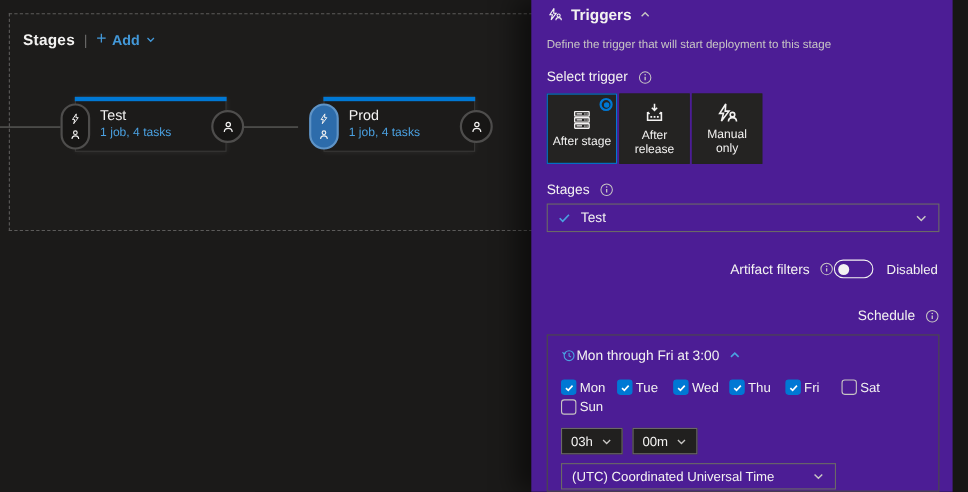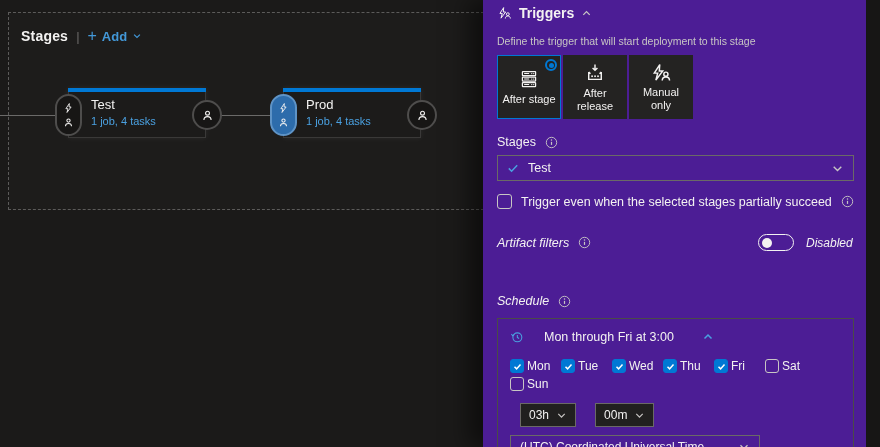--- a/index.html
+++ b/index.html
@@ -62,40 +62,40 @@
     gap:9px; padding:0 9px; cursor:pointer; }
   .select-chev { margin-left:auto; color:#c8c6c4; }
 
   .check-row { display:flex; align-items:center; gap:9px; margin-top:13px; }
   .cb { width:15px; height:15px; border:1px solid #c8c6c4; border-radius:3px; background:transparent;
     display:flex; align-items:center; justify-content:center; cursor:pointer; flex:none; }
   .cb svg { display:none; }
   .cb.checked { background:#0078d4; border-color:#0078d4; }
   .cb.checked svg { display:block; }
 
-  .row-between { display:flex; align-items:center; justify-content:space-between;font-style:italic; }
+  .row-between { display:flex; align-items:center; justify-content:flex-end; }
   .artifact-row { margin-top:25px; }
-  .schedule-row { margin-top:43px; }
+  .schedule-row { margin-top:27px; }
   .toggle-group { display:flex; align-items:center; gap:12px; }
   .toggle { width:36px; height:17px; border-radius:9px; border:1px solid #f3f2f1; position:relative; cursor:pointer; }
   .knob { position:absolute; left:3px; top:2.5px; width:10px; height:10px; border-radius:50%; background:#f3f2f1; }
   .toggle.on { background:#0078d4; border-color:#0078d4; }
   .toggle.on .knob { left:auto; right:3px; background:#134a79; }
   .state-label { font-size:12px; min-width:48px; }
 
   .sched { margin-top:10px; border:1px solid #4b4a48; height:143px; padding:11px 12px 0; }
-  .sched-header { display:flex; align-items:center; gap:20px; font-size:12.5px; cursor:pointer; }
+  .sched-header { display:flex; align-items:center; gap:0; font-size:12.5px; cursor:pointer; }
   .sched-chev { color:#4aa0e0; margin-left:8px; }
   .days-row { display:flex; margin-top:15px; }
   .days-row.second { margin-top:4px; }
   .day { display:flex; align-items:center; gap:3px; width:51px; font-size:12px; }
   .day .cb { width:14px; height:14px; }
   .time-row { display:flex; gap:9px; margin-top:12px; }
   .mini-select { height:24px; border:1px solid #6b6966; background:#21201f; display:flex;
-    align-items:center; gap:7px; padding:0 8px; font-size:12px; cursor:pointer; color:#f3f2f1;margin-left:10px; }
+    align-items:center; gap:7px; padding:0 8px; font-size:12px; cursor:pointer; color:#f3f2f1; }
   .mini-chev { color:#c8c6c4; }
   .tz-select { margin-top:8px; width:250px; height:24px; border:1px solid #6b6966; display:flex;
     align-items:center; justify-content:space-between; padding:0 9px; font-size:12px; cursor:pointer; }
 
   .info { flex:none; }
 </style>
 </head>
 <body>
 
 <div class="canvas">
@@ -131,21 +131,21 @@
           </svg>
       </div>
       <div class="post-btn">
         <svg width="13" height="13" viewBox="0 0 16 16" fill="none" stroke="#f3f2f1" stroke-width="1.4">
             <circle cx="8" cy="5.2" r="2.4"></circle>
             <path d="M3.6 13.6 c0-2.6 2-4.2 4.4-4.2 s4.4 1.6 4.4 4.2"></path>
           </svg>
       </div>
     </div>
 
-    <div class="stage-card" style="left:274px; top:75px;">
+    <div class="stage-card" style="left:285px; top:75px;">
       <div class="card-top"></div>
       <div class="card-body">
         <div class="stage-name">Prod</div>
         <div class="stage-meta">1 job, 4 tasks</div>
       </div>
       <div class="pill selected">
         <svg width="11" height="12" viewBox="0 0 16 16" fill="none" stroke="#f3f2f1" stroke-width="1.3">
             <path d="M9.2 1.5 L4.2 9 h3 L5.8 14.5 L11.8 6.5 h-3 Z"></path>
           </svg>
         <svg width="11" height="11" viewBox="0 0 16 16" fill="none" stroke="#f3f2f1" stroke-width="1.5">
@@ -171,20 +171,28 @@
         <circle cx="13" cy="9.4" r="1.7"></circle>
         <path d="M10 14.6 c0-1.9 1.3-3 3-3 s3 1.1 3 3"></path>
       </svg>
     <span class="panel-title">Triggers</span>
     <svg class="collapse-chev" width="11" height="11" viewBox="0 0 12 12">
         <path d="M2.5 7.5 L6 4 L9.5 7.5" fill="none" stroke="#c8c6c4" stroke-width="1.4"></path>
       </svg>
   </div>
   <div class="subtitle">Define the trigger that will start deployment to this stage</div>
 
+  <div class="section-label mt16">
+    <span>Select trigger</span>
+    <svg class="info" width="13" height="13" viewBox="0 0 14 14" fill="none" stroke="#c8c6c4">
+        <circle cx="7" cy="7" r="5.6" stroke-width="1"></circle>
+        <path d="M7 6.3 v3.3" stroke-width="1.3"></path>
+        <circle cx="7" cy="4.3" r="0.8" fill="#c8c6c4" stroke="none"></circle>
+      </svg>
+  </div>
 
   <div class="tiles">
     <div class="tile selected">
       <div class="radio"></div>
       <svg width="22" height="22" viewBox="0 0 20 20" fill="none" stroke="#f3f2f1" stroke-width="1.1">
           <rect x="4" y="3.2" width="12" height="3.7" rx="0.4"></rect>
           <rect x="4" y="8.2" width="12" height="3.7" rx="0.4"></rect>
           <rect x="4" y="13.2" width="12" height="3.7" rx="0.4"></rect>
           <path d="M5.6 5 h4.5 M5.6 10 h4.5 M5.6 15 h4.5"></path>
           <rect x="12" y="4.6" width="1" height="1" fill="#f3f2f1" stroke="none"></rect>
@@ -230,31 +238,20 @@
   <div class="select">
     <svg width="12" height="12" viewBox="0 0 12 12">
         <path d="M1.8 6.4 L4.6 9.2 L10.2 3.2" fill="none" stroke="#4aa0e0" stroke-width="1.5"></path>
       </svg>
     <span>Test</span>
     <svg class="select-chev" width="13" height="13" viewBox="0 0 12 12">
         <path d="M2.5 4.3 L6 7.8 L9.5 4.3" fill="none" stroke="currentColor" stroke-width="1.3"></path>
       </svg>
   </div>
 
-  <div class="check-row">
-    <span class="cb">
-      
-    </span>
-    <span>Trigger even when the selected stages partially succeed</span>
-    <svg class="info" width="13" height="13" viewBox="0 0 14 14" fill="none" stroke="#c8c6c4">
-        <circle cx="7" cy="7" r="5.6" stroke-width="1"></circle>
-        <path d="M7 6.3 v3.3" stroke-width="1.3"></path>
-        <circle cx="7" cy="4.3" r="0.8" fill="#c8c6c4" stroke="none"></circle>
-      </svg>
-  </div>
 
   <div class="row-between artifact-row">
     <div class="section-label">
       <span>Artifact filters</span>
       <svg class="info" width="13" height="13" viewBox="0 0 14 14" fill="none" stroke="#c8c6c4">
           <circle cx="7" cy="7" r="5.6" stroke-width="1"></circle>
           <path d="M7 6.3 v3.3" stroke-width="1.3"></path>
           <circle cx="7" cy="4.3" r="0.8" fill="#c8c6c4" stroke="none"></circle>
         </svg>
     </div>

